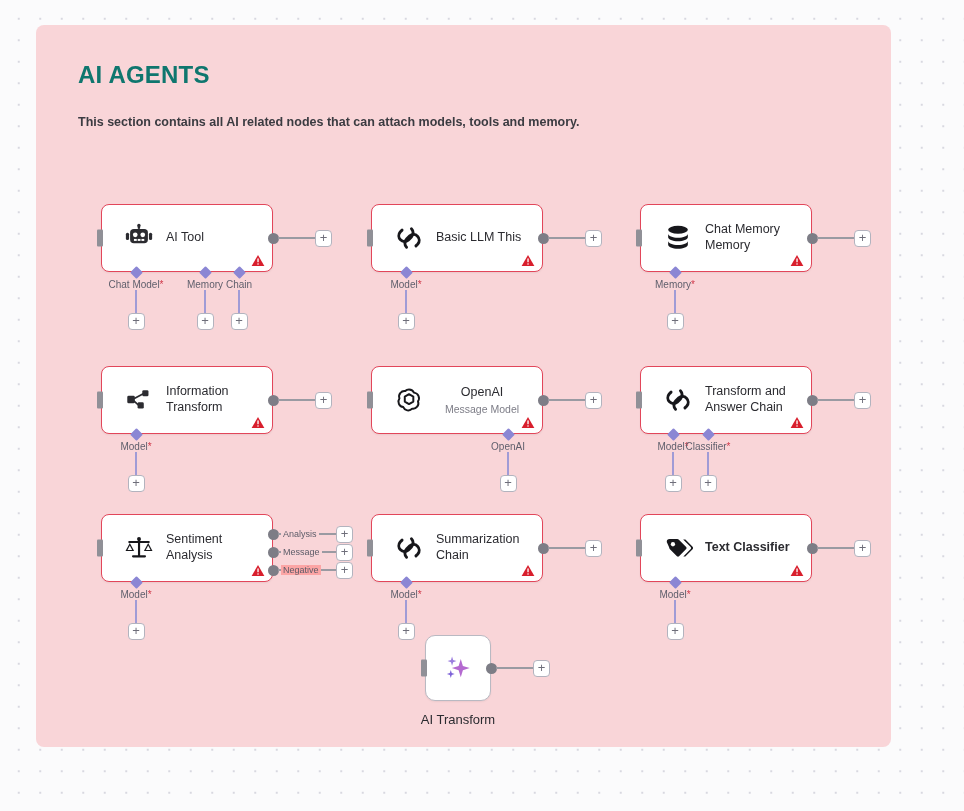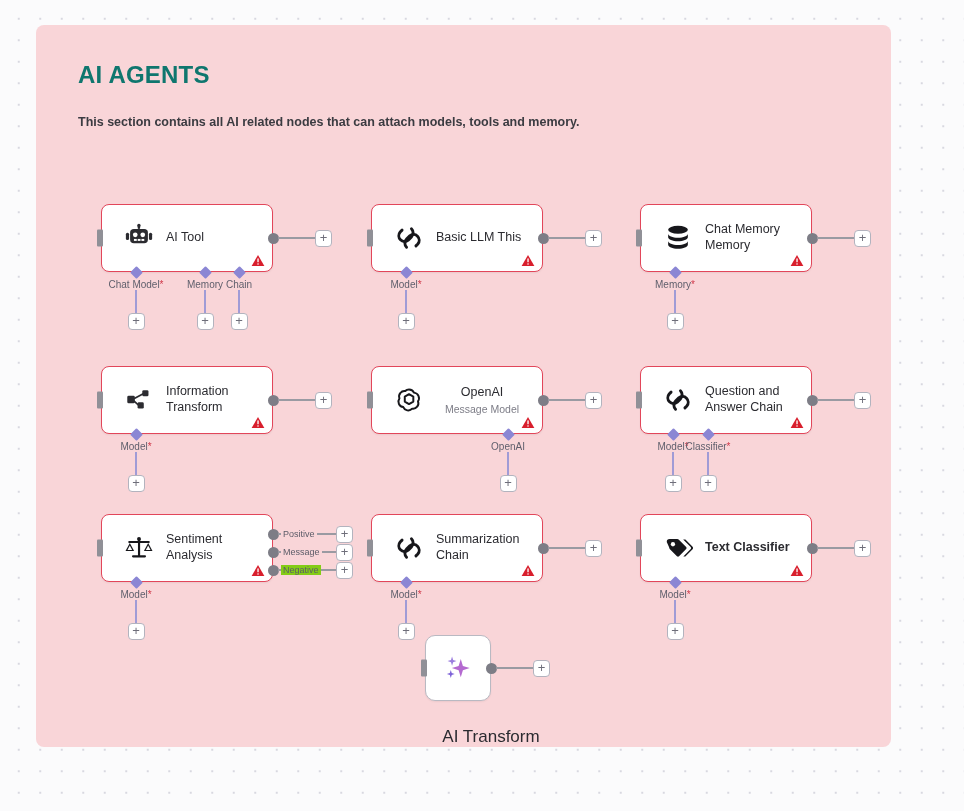--- a/index.html
+++ b/index.html
@@ -152,26 +152,25 @@
   
   .node.square {
     width: 66px; height: 66px;
     border: 1.4px solid #b9b9c2;
     border-radius: 10px;
     justify-content: center;
   }
   .node.square .icon { position: static; transform: none; width: 34px; height: 34px; }
   .sq-label {
     position: absolute;
-    top: 91px; left: 50%;
+    top: 76px; left: 50%;
     transform: translateX(-50%);
-    font-size: 17px;
+    font-size: 13px;
     color: #2b2b30;
     white-space: nowrap;
-    margin-left: 33px;
   }
 </style>
 </head>
 <body>
 
 <div id="section">
   <div id="section-title">AI AGENTS</div>
   <div id="section-desc">This section contains all AI related nodes that can attach models, tools and memory.</div>
 </div>
 
@@ -305,21 +304,21 @@
     <span class="sub-label" style="left:508px; top:441px;"><span>OpenAI</span></span>
     <span class="sub-line" style="left:507.3px; top:452px; height:23px;"></span>
     <div class="plus" style="left:499.5px; top:475px;">+</div>
     <div class="node wide" style="left:640px; top:366px;">
       <span class="icon">
         <svg width="30" height="30" viewBox="0 0 32 32" fill="none" stroke="#17171b" stroke-width="3.1" stroke-linecap="round">
       <path d="M18.6 6.2a6.1 6.1 0 0 1 0 8.6l-3.4 3.4a6.1 6.1 0 0 1-8.6-8.6l2-2"></path>
       <path d="M13.4 25.8a6.1 6.1 0 0 1 0-8.6l3.4-3.4a6.1 6.1 0 0 1 8.6 8.6l-2 2"></path>
     </svg>
       </span>
-      <div class="node-label"><span>Question and Answer Chain</span></div>
+      <div class="node-label"><span>Transform and Answer Chain</span></div>
       <span class="in-stub"></span>
       <span class="issue"><svg viewBox="0 0 22 20" width="14" height="13">
   <path d="M11 1.2 21 18.6H1z" fill="#d81e2c"></path>
   <rect x="10" y="6.6" width="2.1" height="6.2" rx="1" fill="#fff"></rect>
   <circle cx="11.05" cy="15.4" r="1.2" fill="#fff"></circle>
 </svg></span>
     </div>
     <span class="out" style="left:806.5px; top:394.5px;"></span>
     <span class="out-line" style="left:817px; top:399.3px; width:37px;"></span>
     <div class="plus" style="left:854px; top:391.5px;">+</div>
@@ -347,29 +346,29 @@
       <div class="node-label"><span>Sentiment Analysis</span></div>
       <span class="in-stub"></span>
       <span class="issue"><svg viewBox="0 0 22 20" width="14" height="13">
   <path d="M11 1.2 21 18.6H1z" fill="#d81e2c"></path>
   <rect x="10" y="6.6" width="2.1" height="6.2" rx="1" fill="#fff"></rect>
   <circle cx="11.05" cy="15.4" r="1.2" fill="#fff"></circle>
 </svg></span>
     </div>
     <span class="out" style="left:267.5px; top:528.5px;"></span>
     <span class="out-line" style="left:278px; top:533.3px; width:58px;"></span>
-    <span class="out-label" style="left:281px; top:529px; background:#f9d5d8; padding:0 2px;">Positive</span>
+    <span class="out-label" style="left:281px; top:529px; background:#f9d5d8; padding:0 2px;">Analysis</span>
     <div class="plus" style="left:336px; top:525.5px;">+</div>
     <span class="out" style="left:267.5px; top:546.5px;"></span>
     <span class="out-line" style="left:278px; top:551.3px; width:58px;"></span>
     <span class="out-label" style="left:281px; top:547px; background:#f9d5d8; padding:0 2px;">Message</span>
     <div class="plus" style="left:336px; top:543.5px;">+</div>
     <span class="out" style="left:267.5px; top:564.5px;"></span>
     <span class="out-line" style="left:278px; top:569.3px; width:58px;"></span>
-    <span class="out-label" style="left:281px; top:565px; background:#84cc16; padding:0 2px;">Negative</span>
+    <span class="out-label" style="left:281px; top:565px; background:#fca5a5; padding:0 2px;">Negative</span>
     <div class="plus" style="left:336px; top:561.5px;">+</div>
     <span class="diamond" style="left:131.5px; top:577.5px;"></span>
     <span class="sub-label" style="left:136px; top:589px;"><span>Model</span><span class="req">*</span></span>
     <span class="sub-line" style="left:135.3px; top:600px; height:23px;"></span>
     <div class="plus" style="left:127.5px; top:623px;">+</div>
     <div class="node wide" style="left:371px; top:514px;">
       <span class="icon">
         <svg width="30" height="30" viewBox="0 0 32 32" fill="none" stroke="#17171b" stroke-width="3.1" stroke-linecap="round">
       <path d="M18.6 6.2a6.1 6.1 0 0 1 0 8.6l-3.4 3.4a6.1 6.1 0 0 1-8.6-8.6l2-2"></path>
       <path d="M13.4 25.8a6.1 6.1 0 0 1 0-8.6l3.4-3.4a6.1 6.1 0 0 1 8.6 8.6l-2 2"></path>

